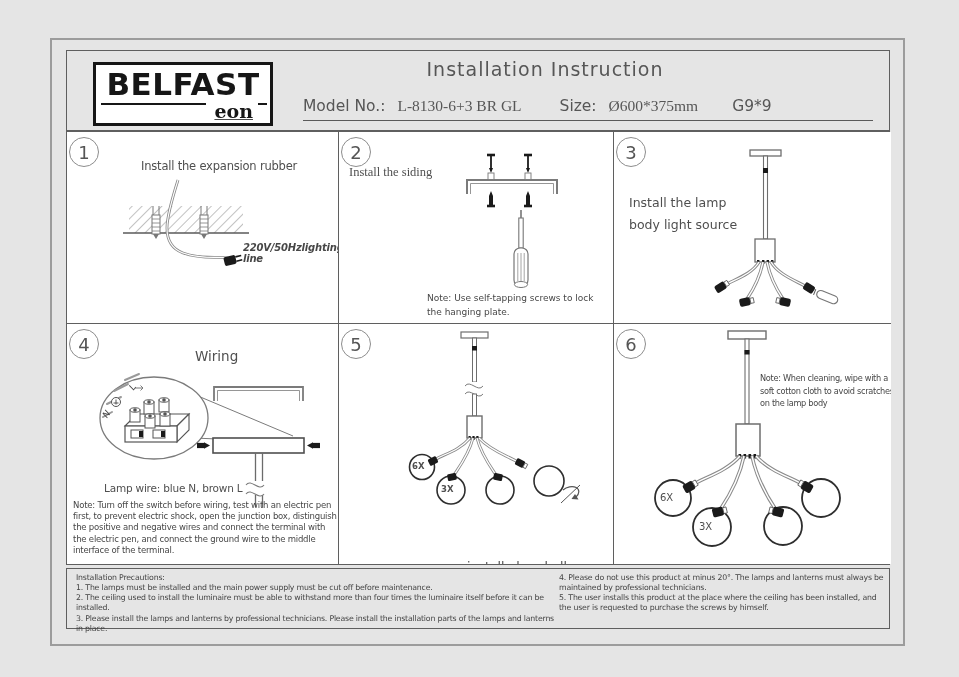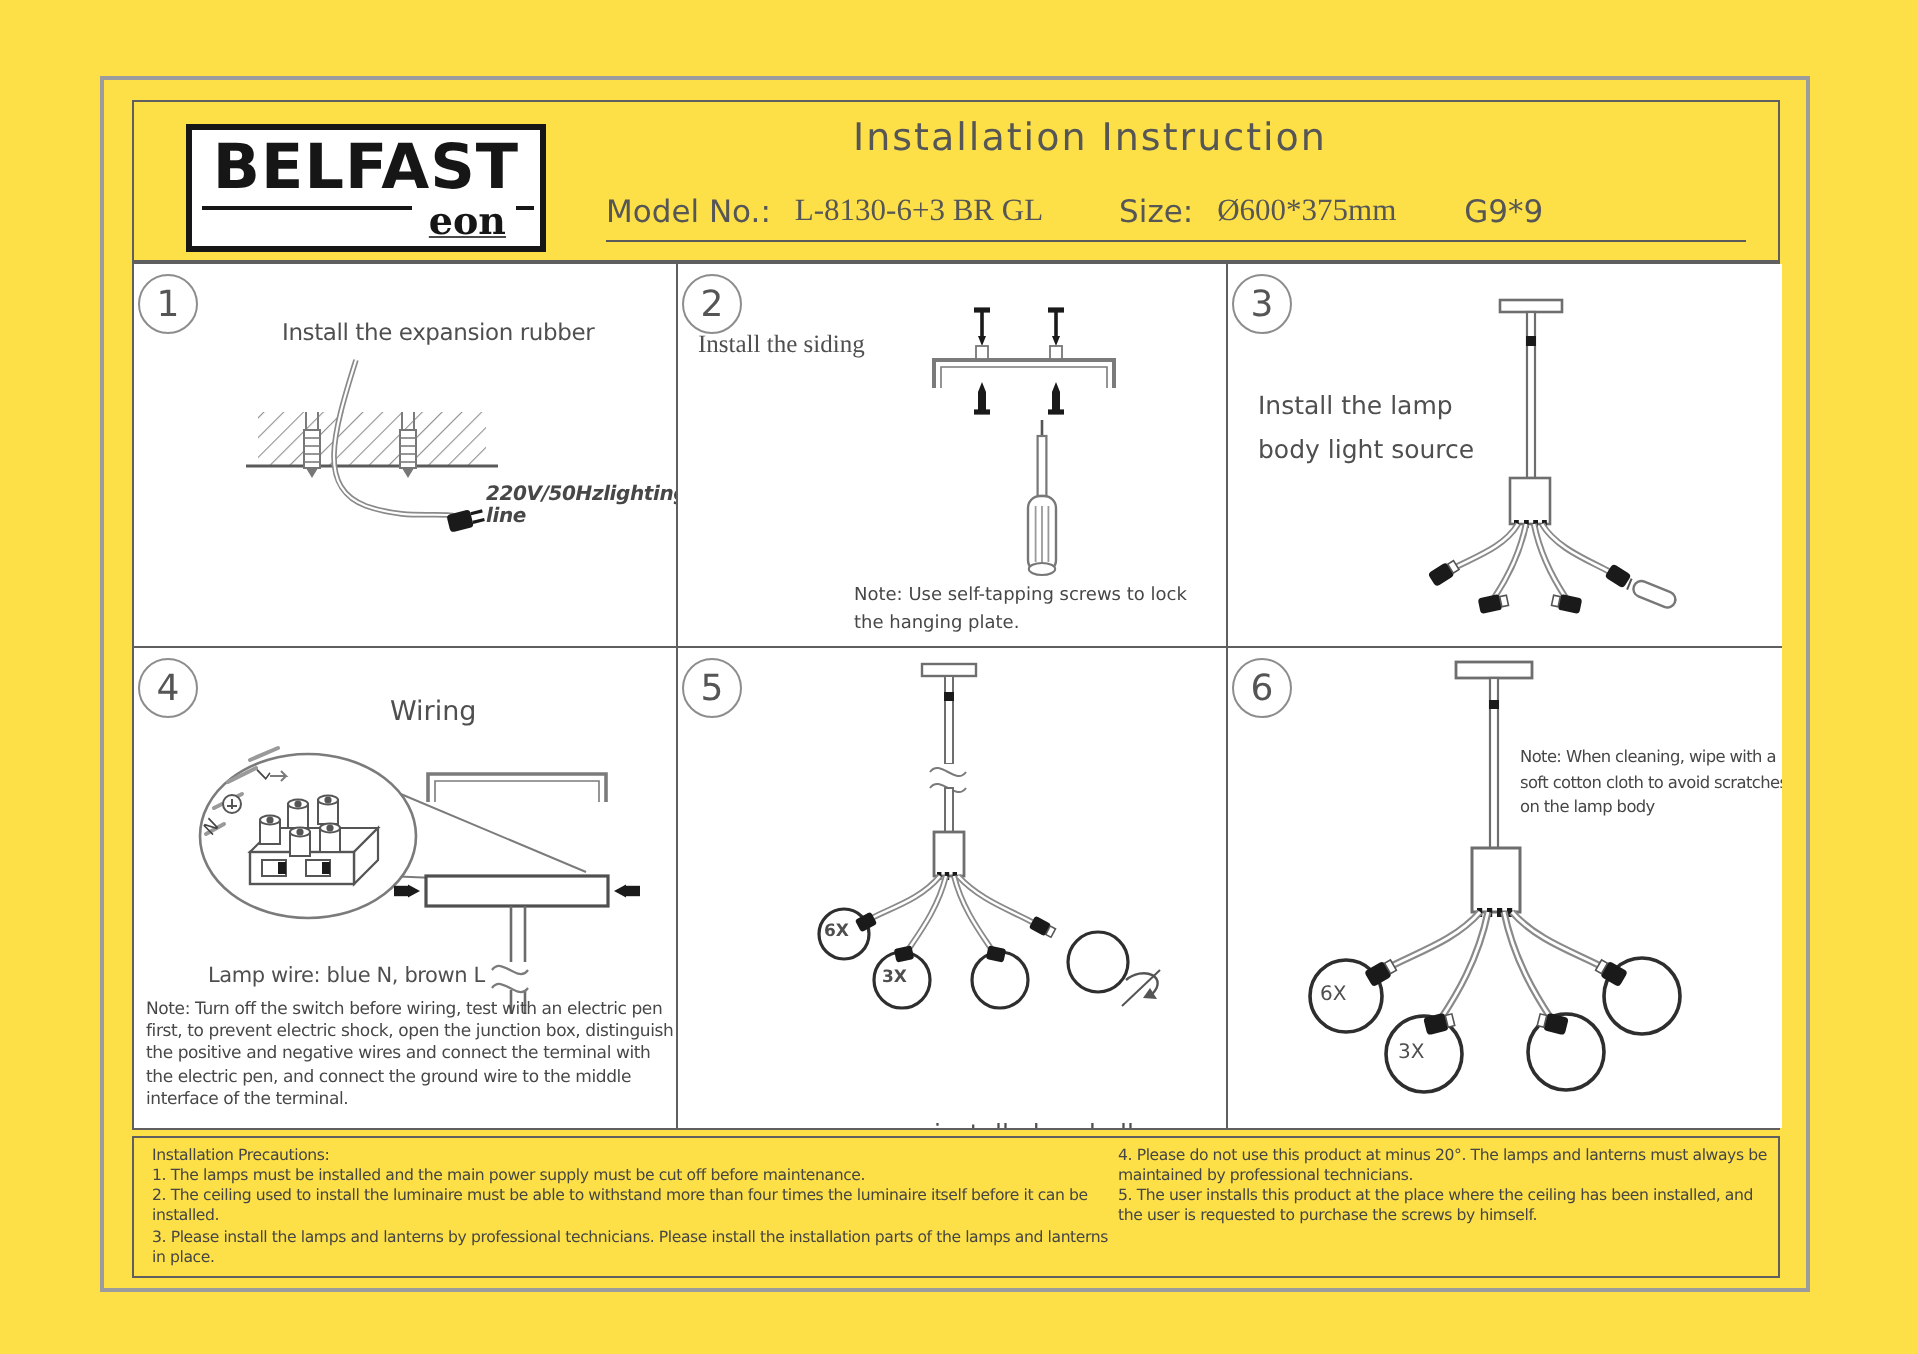--- a/index.html
+++ b/index.html
@@ -1,22 +1,22 @@
 <!DOCTYPE html>
 <html><head>
 <meta charset="utf-8">
 <style>
   html,body{margin:0;padding:0;background:#ffffff;}
-  .sheet{position:relative;width:959px;height:677px;background:#fde047;
+  .sheet{position:relative;width:959px;height:677px;background:#e5e5e5;
          font-family:"DejaVu Sans",sans-serif;color:#4a4a4a;overflow:hidden;}
   .abs{position:absolute;}
   
   .outer-border{left:50px;top:38px;width:855px;height:608px;border:2px solid #9c9c9c;box-sizing:border-box;}
   .header-box{left:66px;top:50px;width:824px;height:81px;border:1.5px solid #5f5f5f;box-sizing:border-box;}
-  .footer-box{left:66px;top:568px;width:824px;height:71px;border:1.5px solid #5f5f5f;box-sizing:border-box;}
+  .footer-box{left:66px;top:568px;width:824px;height:61px;border:1.5px solid #5f5f5f;box-sizing:border-box;}
   
   .logo{left:93px;top:62px;width:180px;height:64px;border:3px solid #161616;box-sizing:border-box;background:#fff;}
   .logo-brand{position:absolute;left:0;right:0;top:2px;text-align:center;font-size:31px;font-weight:700;
               letter-spacing:.5px;color:#161616;line-height:1.1;}
   .logo-subrow{position:absolute;left:5px;right:3px;bottom:3px;display:flex;text-decoration:underline;}
   .logo-subrow .rule{height:2.5px;background:#161616;flex:1;}
   .logo-subrow .rule.short{flex:0 0 9px;margin-left:5px;}
   .logo-sub{font-family:"DejaVu Serif",serif;font-weight:700;font-size:19px;color:#161616;
             margin-left:8px;line-height:.9;}
   

